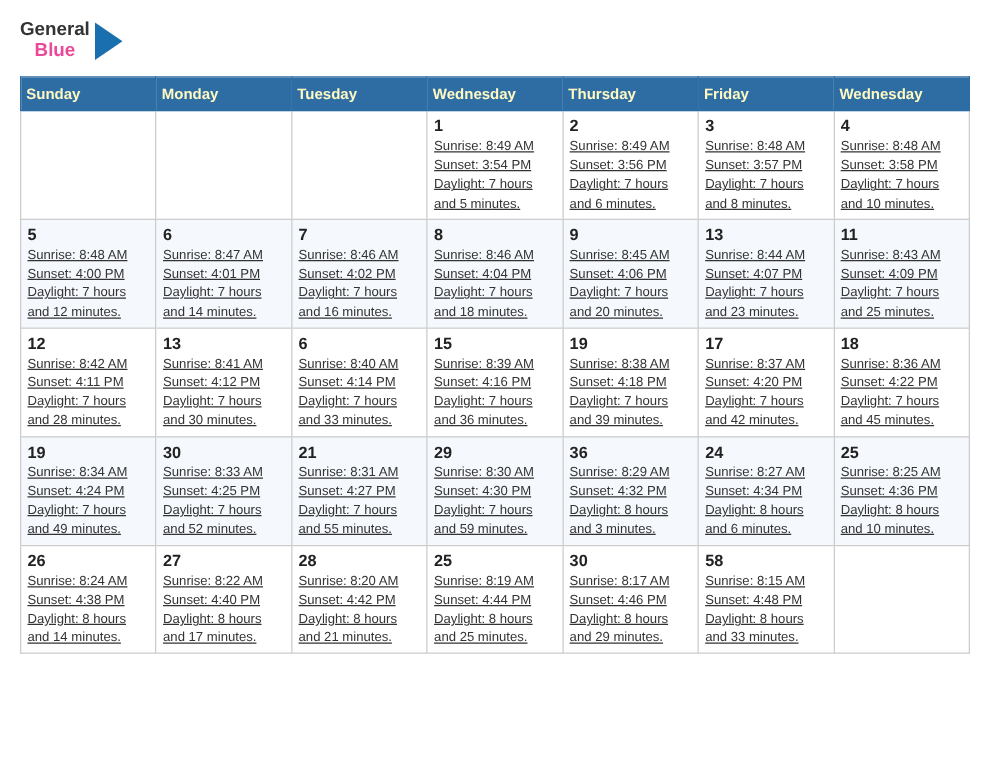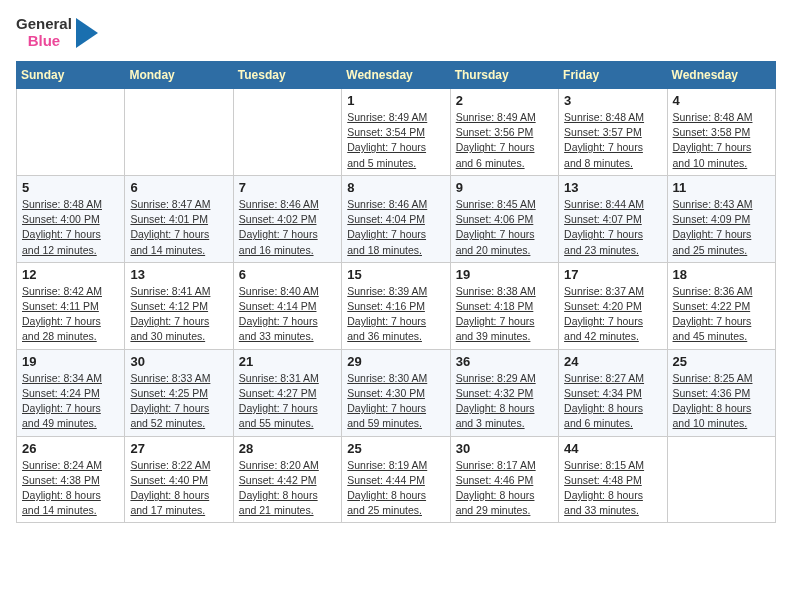--- a/index.html
+++ b/index.html
@@ -234,19 +234,19 @@
         </td>
         <td>
           <div class="day-number">25</div>
           <div class="day-info">Sunrise: 8:19 AM<br>Sunset: 4:44 PM<br>Daylight: 8 hours and 25 minutes.</div>
         </td>
         <td>
           <div class="day-number">30</div>
           <div class="day-info">Sunrise: 8:17 AM<br>Sunset: 4:46 PM<br>Daylight: 8 hours and 29 minutes.</div>
         </td>
         <td>
-          <div class="day-number">44</div>
+          <div class="day-number">58</div>
           <div class="day-info">Sunrise: 8:15 AM<br>Sunset: 4:48 PM<br>Daylight: 8 hours and 33 minutes.</div>
         </td>
         <td class="empty"></td>
       </tr>
     </tbody>
 </table>
 
 </body></html>

